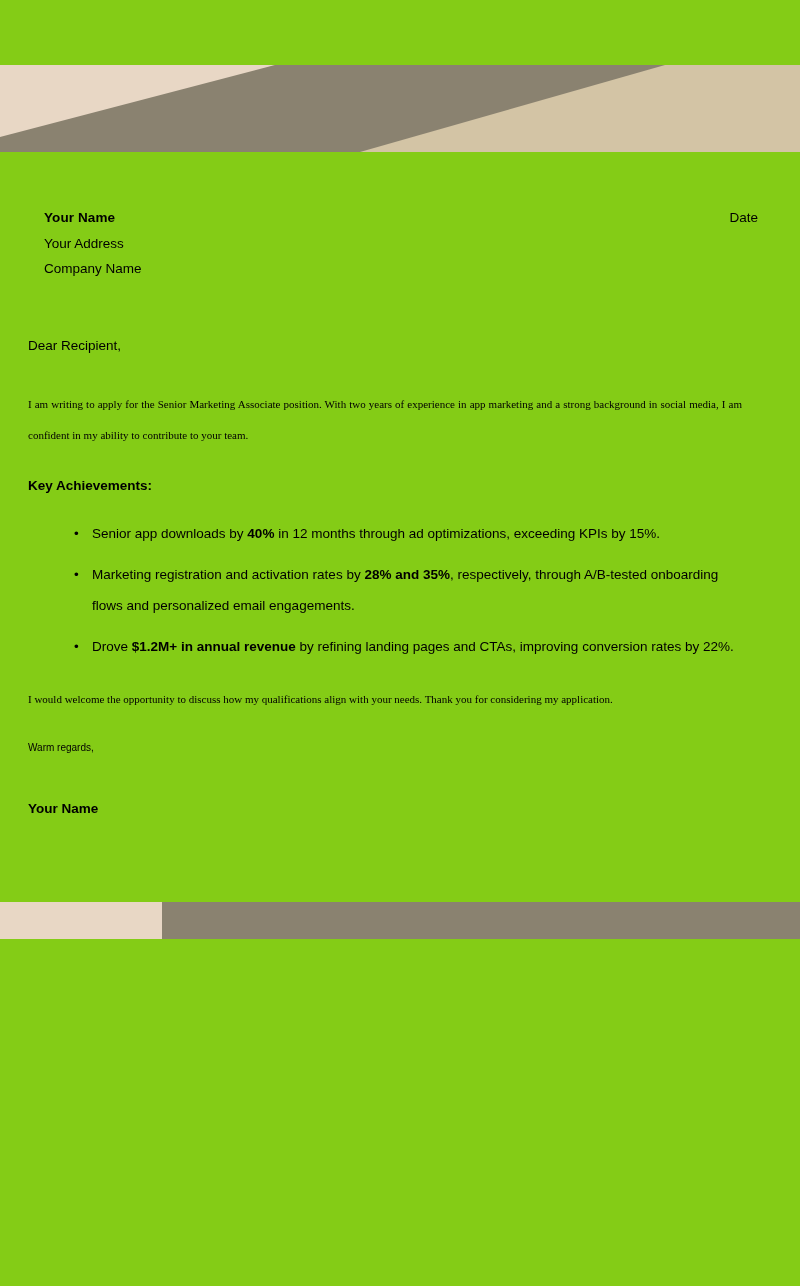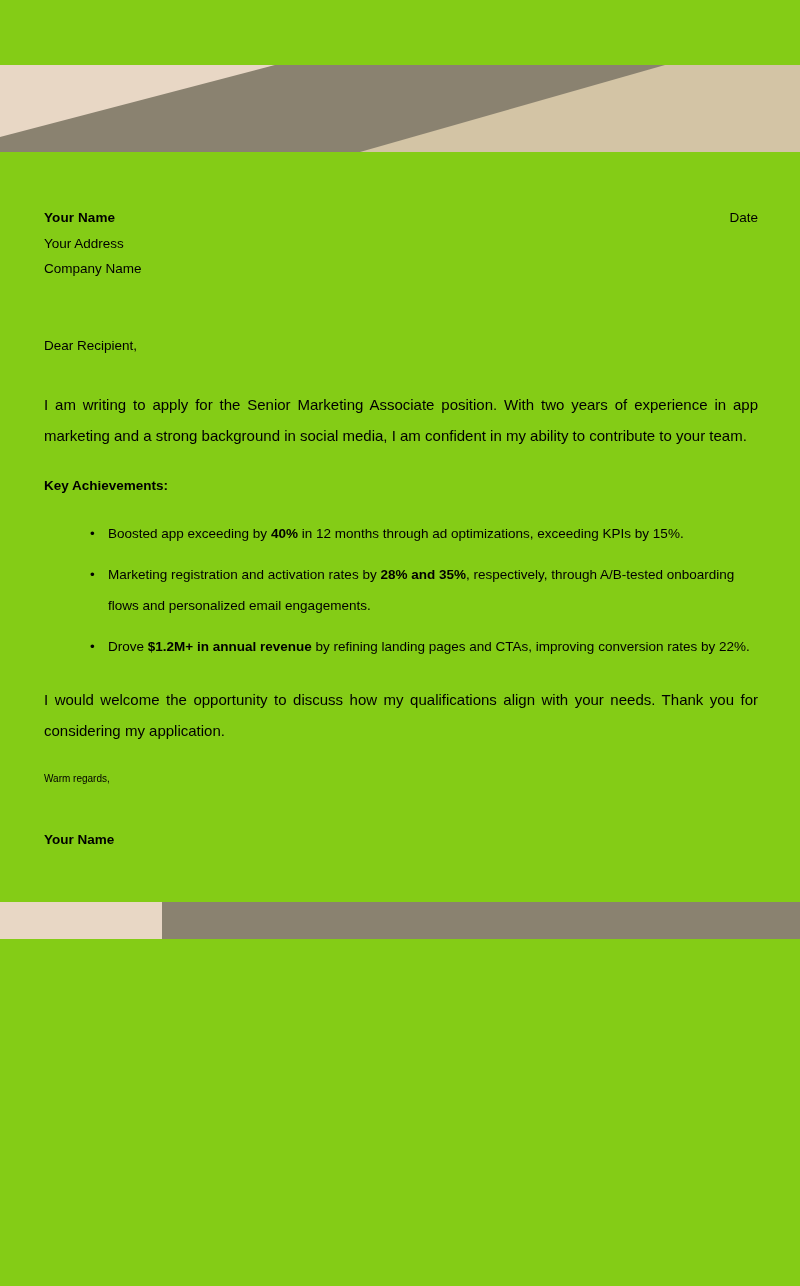--- a/index.html
+++ b/index.html
@@ -66,35 +66,36 @@
     font-size: 13.5px;
     font-weight: normal;
     line-height: 25.5px;
     text-align: center;
     white-space: nowrap;
   }
 
   
   .body-wrap {
     position: absolute;
-    left: 44px;
+    left: 28px;
     top: 335px;
     width: 714px;
   }
   .salutation {
     font-size: 13.5px;
     line-height: 21px;
     margin: 0 0 33px 0;
   }
   .para {
-    font-size: 15px;
+    font-size: 11px;
     line-height: 31px;
     text-align: justify;
     text-justify: inter-word;
     margin: 0 0 24px 0;
+    font-family: Liberation Serif, serif;
   }
   .para-closing {
     margin-top: 0;
     margin-bottom: 22px;
   }
   .section-heading {
     font-size: 13.5px;
     font-weight: bold;
     line-height: 21px;
     margin: 0 0 22px 0;
@@ -180,21 +181,21 @@
 
     <p class="salutation">Dear Recipient,</p>
 
     <p class="para">I am writing to apply for the Senior Marketing Associate position. With two years of experience in app marketing and a strong background in social media, I am confident in my ability to contribute to your team.</p>
 
     <p class="section-heading">Key Achievements:</p>
 
     <ul class="bullets">
       <li>
         <span class="bullet-dot">•</span>
-        <span>Boosted app exceeding by </span><b>40%</b><span> in 12 months through ad optimizations, exceeding KPIs by 15%.</span>
+        <span>Senior app downloads by </span><b>40%</b><span> in 12 months through ad optimizations, exceeding KPIs by 15%.</span>
       </li>
       <li>
         <span class="bullet-dot">•</span>
         <span>Marketing registration and activation rates by </span><b>28% and 35%</b><span>, respectively, through A/B-tested onboarding flows and personalized email engagements.</span>
       </li>
       <li>
         <span class="bullet-dot">•</span>
         <span>Drove </span><b>$1.2M+ in annual revenue</b><span> by refining landing pages and CTAs, improving conversion rates by 22%.</span>
       </li>
     </ul>

